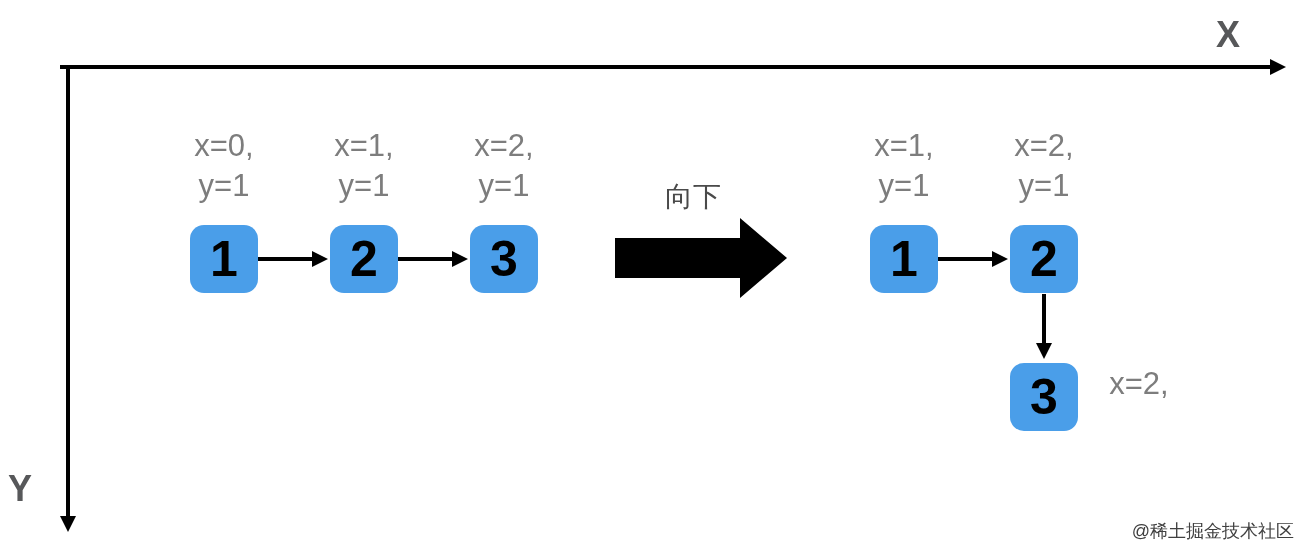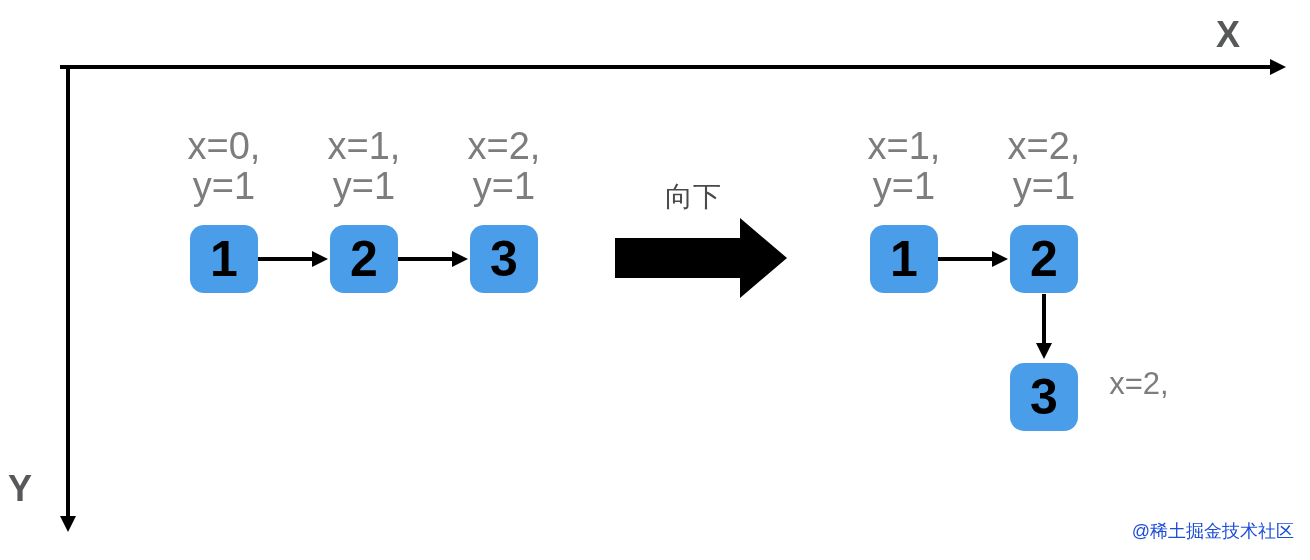--- a/index.html
+++ b/index.html
@@ -36,21 +36,21 @@
     align-items: center;
     justify-content: center;
     font-size: 50px;
     font-weight: bold;
     color: #000000;
   }
   .coord {
     position: absolute;
     width: 120px;
     text-align: center;
-    font-size: 38px;
+    font-size: 31px;
     line-height: 40px;
     color: #7d7d7d;
   }
   .coord-side {
     position: absolute;
     width: 90px;
     text-align: center;
     font-size: 31px;
     line-height: 40px;
     color: #7d7d7d;
@@ -68,21 +68,21 @@
     width: 110px;
     text-align: center;
     font-size: 28px;
     color: #4a4a4a;
   }
   .watermark {
     position: absolute;
     right: 16px;
     top: 519px;
     font-size: 18px;
-    color: #1d4ed8;
+    color: #404040;
   }
 </style>
 </head>
 <body>
 
 <div class="canvas">
 
   <svg class="overlay" width="1310" height="560" viewBox="0 0 1310 560">
     <defs>
       <marker id="ah" markerUnits="userSpaceOnUse" markerWidth="18" markerHeight="18" refX="2" refY="8" orient="auto">

